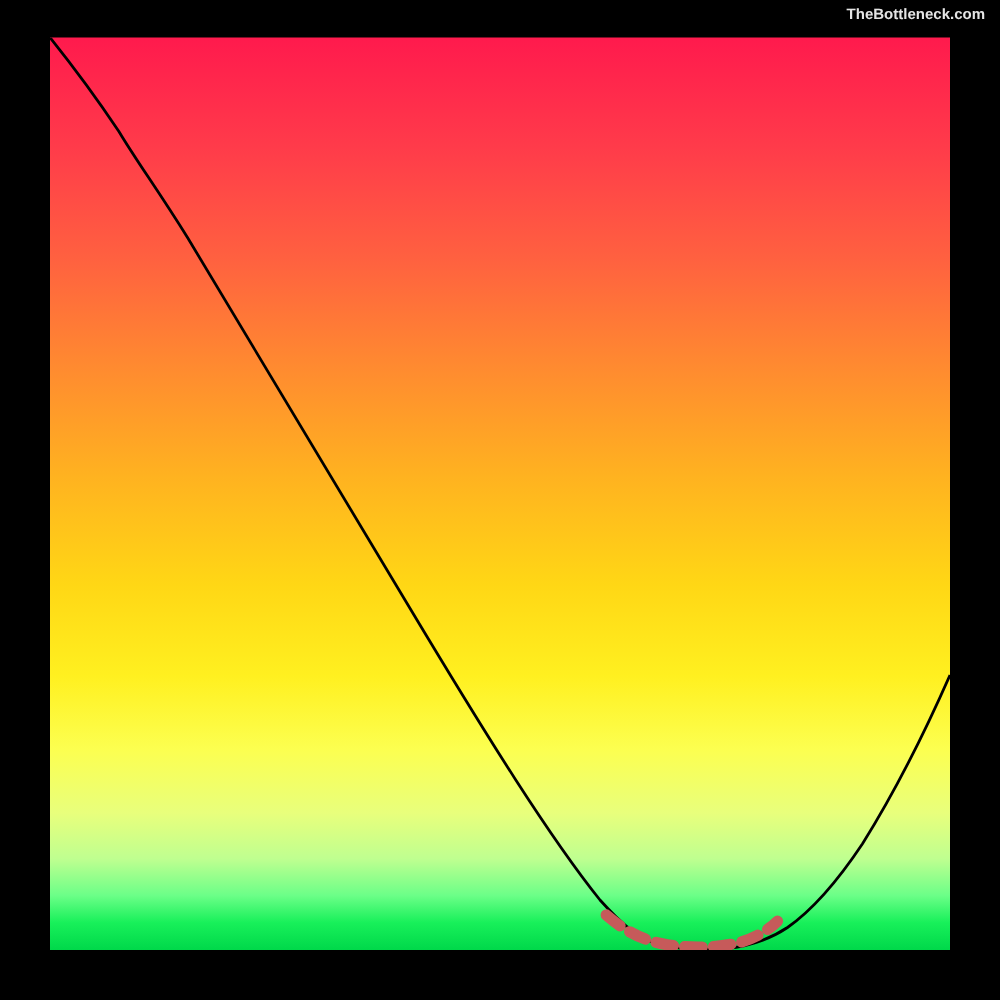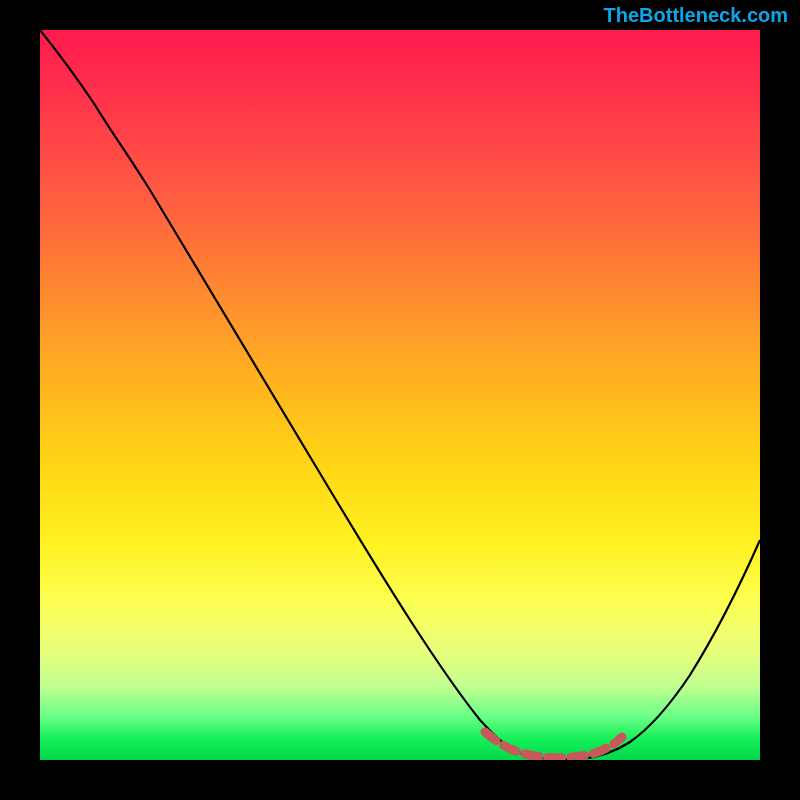--- a/index.html
+++ b/index.html
@@ -8,22 +8,22 @@
     height: 800px;
     background: #000;
     position: relative;
     font-family: Arial, sans-serif;
     overflow: hidden;
   }
   .watermark {
     position: absolute;
     top: 4px;
     right: 12px;
-    color: #0ea5e9;
-    font-size: 20px;
+    color: #e5e5e5;
+    font-size: 12px;
     font-weight: bold;
     z-index: 10;
   }
   .plot-area {
     position: absolute;
     left: 40px;
     top: 30px;
     width: 720px;
     height: 730px;
   }

